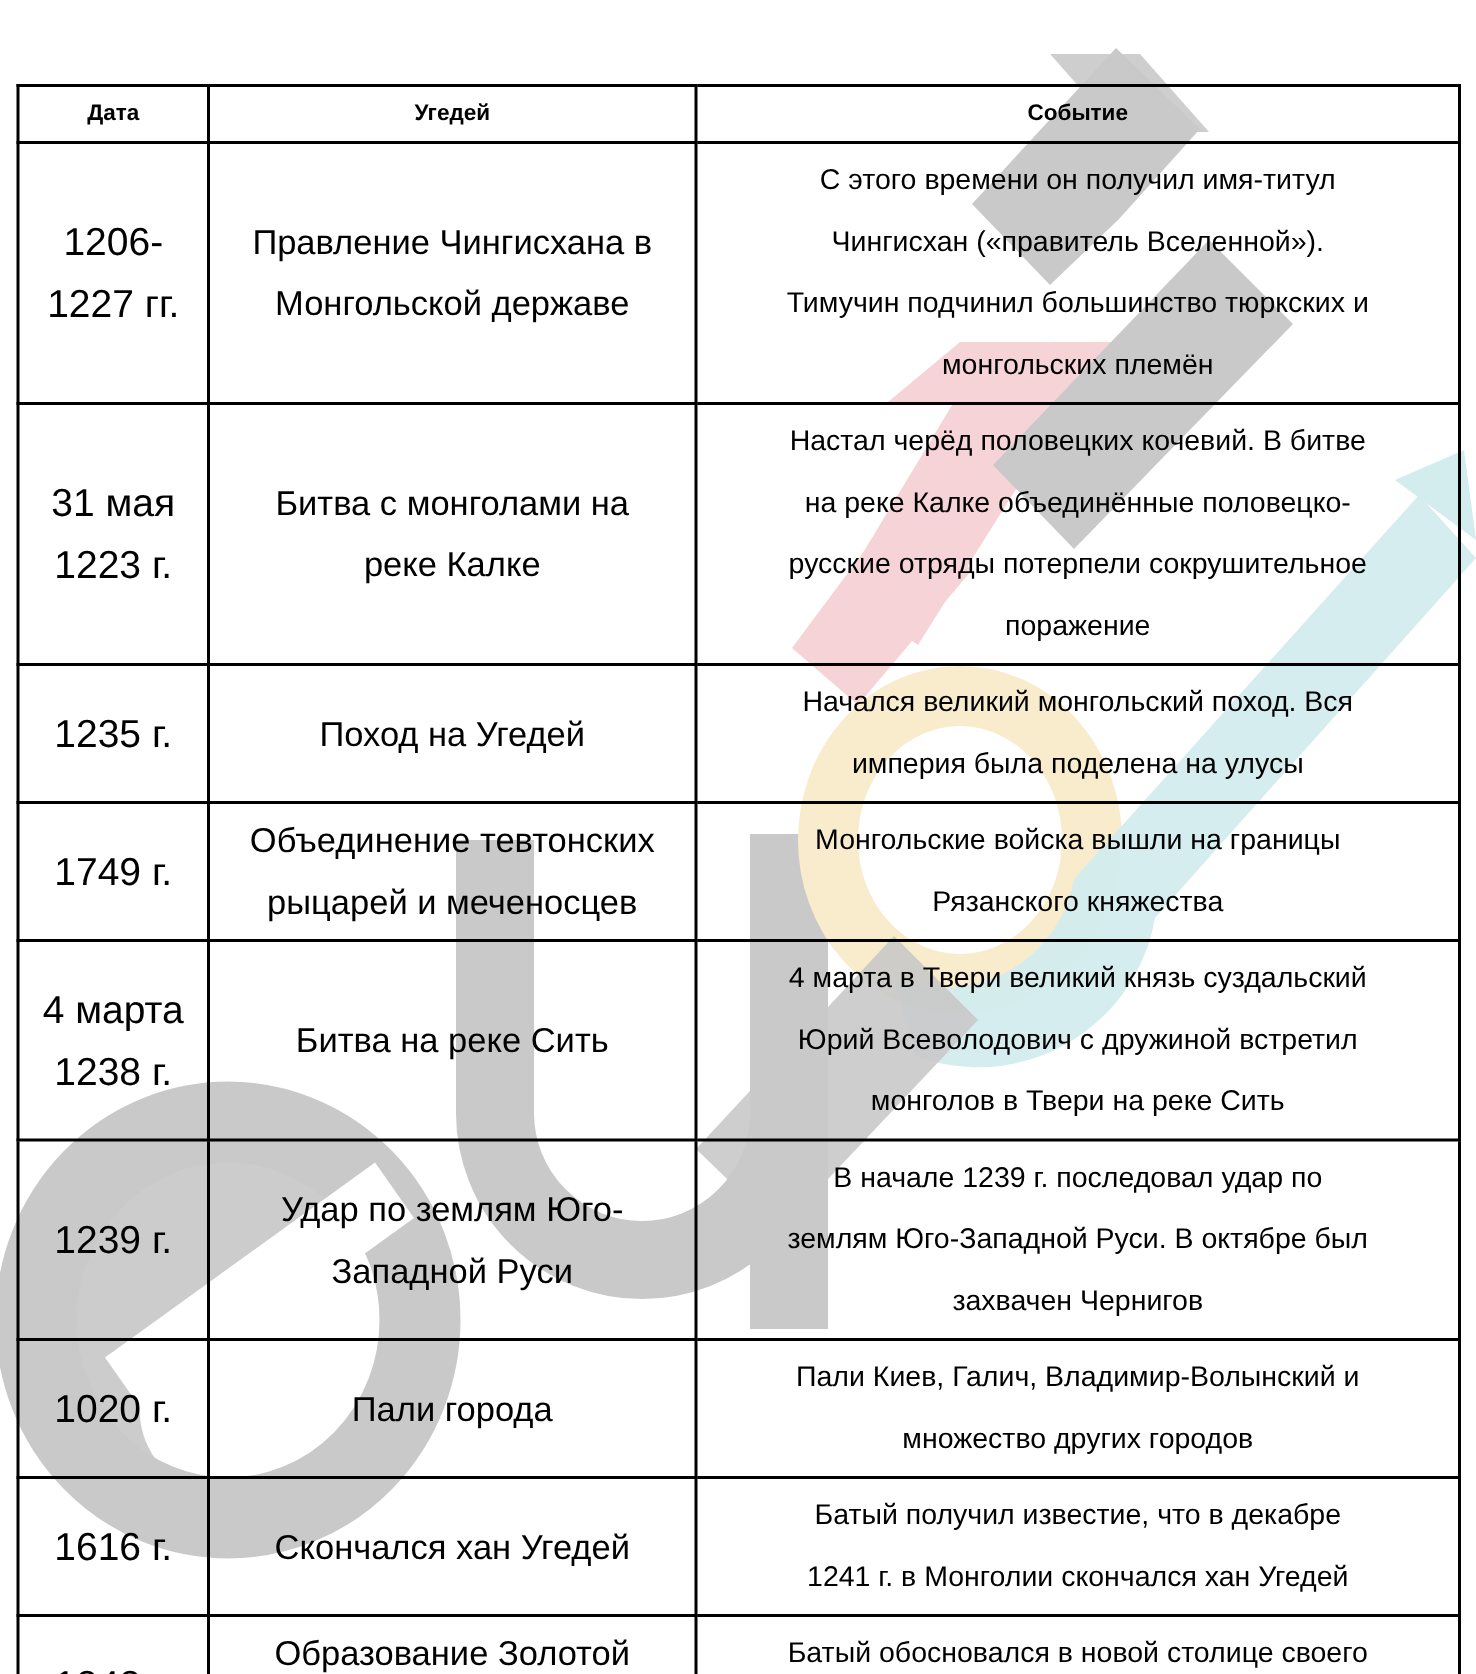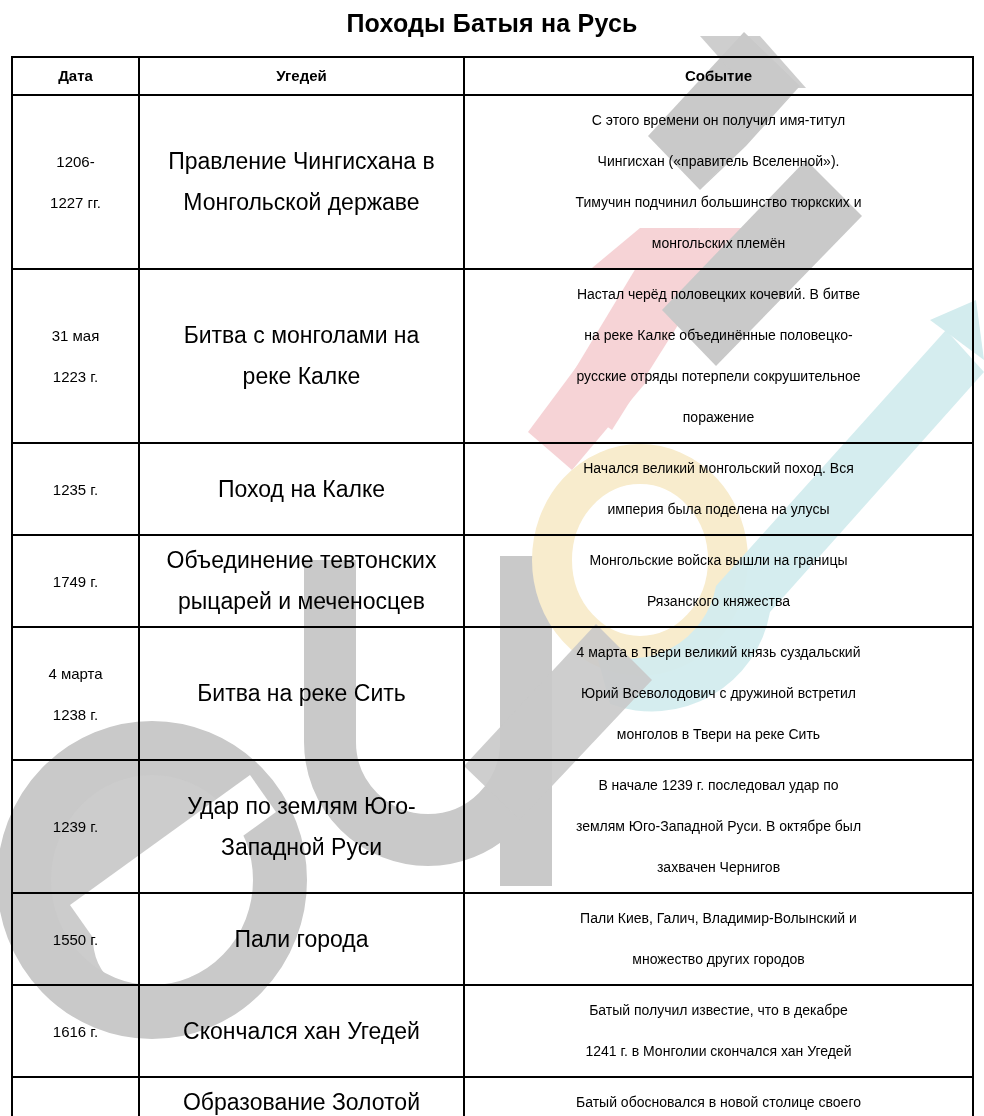--- a/index.html
+++ b/index.html
@@ -71,23 +71,23 @@
     line-height: 41px;
   }
   #history-table th {
     font-weight: bold;
     font-size: 15px;
     line-height: 30px;
     padding-top: 3px;
     padding-bottom: 3px;
     height: 30px;
   }
-  #history-table td.cell-date   { font-size: 15px; }
+  #history-table td.cell-date   { font-size: 26px; }
   #history-table td.cell-event  { font-size: 23px; }
-  #history-table td.cell-mean   { font-size: 14px; }
+  #history-table td.cell-mean   { font-size: 19px; }
   #history-table tbody tr { height: auto; }
 </style>
 </head>
 <body>
 
 <div id="watermark-layer">
   <svg width="984" height="1116" viewBox="0 0 984 1116" xmlns="http://www.w3.org/2000/svg">
     <defs>
       <clipPath id="pagebox">
           <rect x="0" y="0" width="984" height="1116"></rect>
@@ -143,21 +143,20 @@
 
       <g fill="#f6d3d6">
         <polygon points="556,470 620,470 590,520 560,520" opacity="0"></polygon>
       </g>
     </g>
   </svg>
 </div>
 
 <div id="content">
 
-  <div id="page-title">Походы Батыя на Русь</div>
 
   <table id="history-table">
     <colgroup>
       <col class="c-date">
       <col class="c-event">
       <col class="c-mean">
     </colgroup>
     <thead>
       <tr>
         <th>Дата</th>
@@ -171,40 +170,40 @@
           <td class="cell-event">Правление Чингисхана в<br>Монгольской державе</td>
           <td class="cell-mean">С этого времени он получил имя-титул<br>Чингисхан («правитель Вселенной»).<br>Тимучин подчинил большинство тюркских и<br>монгольских племён</td>
         </tr>
         <tr>
           <td class="cell-date">31 мая<br>1223 г.</td>
           <td class="cell-event">Битва с монголами на<br>реке Калке</td>
           <td class="cell-mean">Настал черёд половецких кочевий. В битве<br>на реке Калке объединённые половецко-<br>русские отряды потерпели сокрушительное<br>поражение</td>
         </tr>
         <tr>
           <td class="cell-date">1235 г.</td>
-          <td class="cell-event">Поход на Калке</td>
+          <td class="cell-event">Поход на Угедей</td>
           <td class="cell-mean">Начался великий монгольский поход. Вся<br>империя была поделена на улусы</td>
         </tr>
         <tr>
           <td class="cell-date">1749 г.</td>
           <td class="cell-event">Объединение тевтонских<br>рыцарей и меченосцев</td>
           <td class="cell-mean">Монгольские войска вышли на границы<br>Рязанского княжества</td>
         </tr>
         <tr>
           <td class="cell-date">4 марта<br>1238 г.</td>
           <td class="cell-event">Битва на реке Сить</td>
           <td class="cell-mean">4 марта в Твери великий князь суздальский<br>Юрий Всеволодович с дружиной встретил<br>монголов в Твери на реке Сить</td>
         </tr>
         <tr>
           <td class="cell-date">1239 г.</td>
           <td class="cell-event">Удар по землям Юго-<br>Западной Руси</td>
           <td class="cell-mean">В начале 1239 г. последовал удар по<br>землям Юго-Западной Руси. В октябре был<br>захвачен Чернигов</td>
         </tr>
         <tr>
-          <td class="cell-date">1550 г.</td>
+          <td class="cell-date">1020 г.</td>
           <td class="cell-event">Пали города</td>
           <td class="cell-mean">Пали Киев, Галич, Владимир-Волынский и<br>множество других городов</td>
         </tr>
         <tr>
           <td class="cell-date">1616 г.</td>
           <td class="cell-event">Скончался хан Угедей</td>
           <td class="cell-mean">Батый получил известие, что в декабре<br>1241 г. в Монголии скончался хан Угедей</td>
         </tr>
         <tr>
           <td class="cell-date">1243 г.</td>

